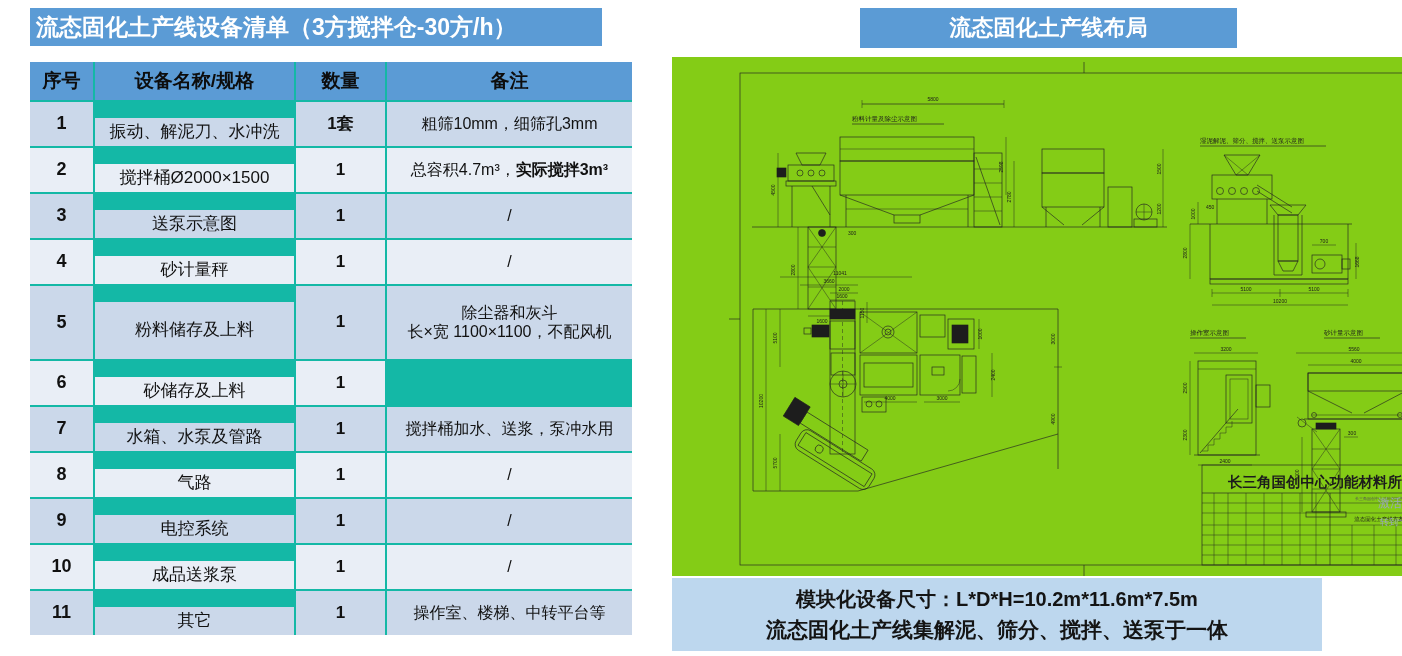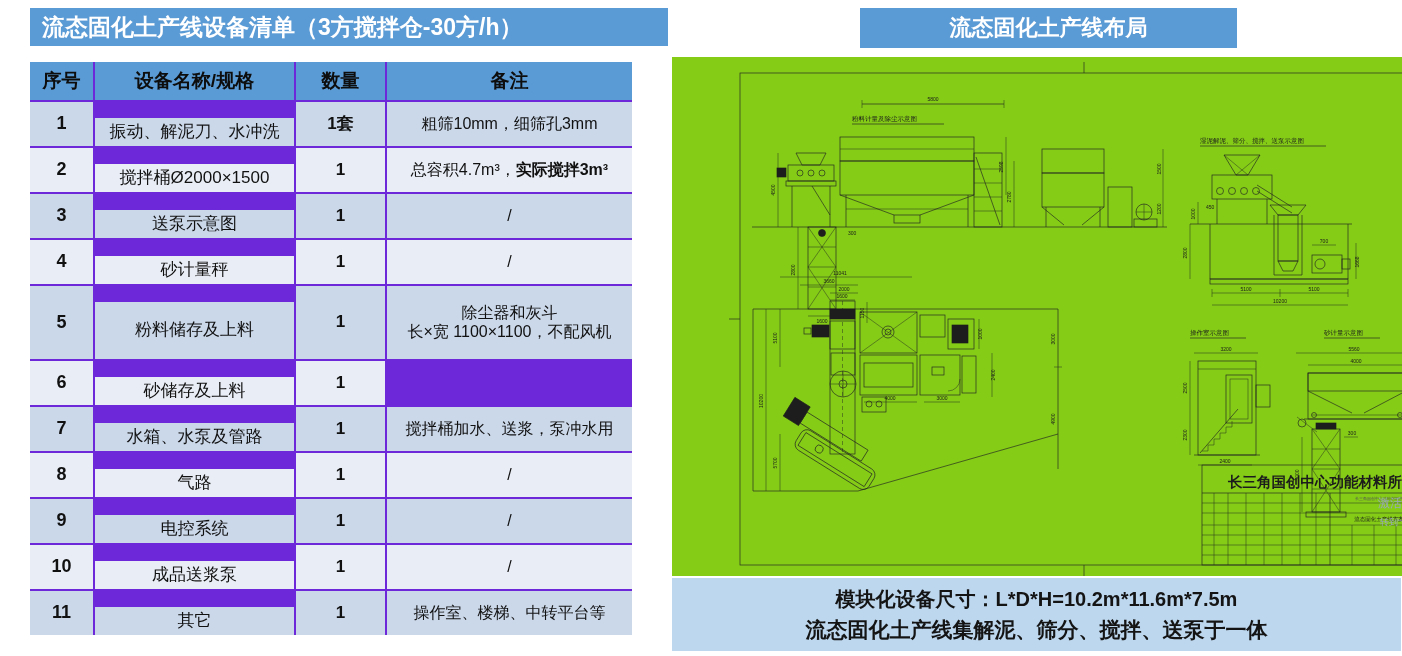--- a/index.html
+++ b/index.html
@@ -7,45 +7,45 @@
     width:1402px;height:656px;position:relative;overflow:hidden;
     background:#ffffff;
     font-family:"Liberation Sans","DejaVu Sans",sans-serif;
     color:#111;
   }
   
   .title-bar{
     position:absolute;background:#5B9BD5;color:#fff;font-weight:bold;
     display:flex;align-items:center;
   }
-  .title-left{left:30px;top:8px;width:638px;height:38px;font-size:23px;padding-left:12px;box-sizing:border-box;text-align:right;}
+  .title-left{left:30px;top:8px;width:572px;height:38px;font-size:23px;padding-left:6px;box-sizing:border-box;text-align:right;}
   .title-right{left:860px;top:8px;width:377px;height:40px;font-size:22px;justify-content:center;}
   .equip-table{
     position:absolute;left:30px;top:62px;width:602px;
-    display:flex;flex-direction:column;gap:2px;background:#6d28d9;
+    display:flex;flex-direction:column;gap:2px;background:#14b8a6;
   }
   .trow{display:grid;grid-template-columns:63px 199px 89px 1fr;gap:2px;height:44px;}
   .trow.head{height:38px;}
   .trow.tall{height:73px;}
   .cell{display:flex;align-items:center;justify-content:center;font-size:17px;line-height:1.18;}
   .head .cell{background:#5B9BD5;color:#0d0d0d;font-weight:bold;font-size:19px;}
   .trow.odd  .cell{background:#CBD8EA;}
   .trow.even .cell{background:#E9EEF6;}
   .cell.no{font-weight:bold;font-size:18px;}
   .cell.name{font-weight:normal;font-size:17px;margin-top:16px;}
   .cell.qty{font-weight:bold;font-size:17px;}
   .cell.remark{font-size:16px;padding:0 18px;}
   .rtext{white-space:pre-line;text-align:center;}
   
   .drawing-panel{
     position:absolute;left:672px;top:57px;width:740px;height:519px;
     background:#84cc16;overflow:hidden;padding-left:40px;
   }
   .caption-band{
-    position:absolute;left:672px;top:578px;width:729px;height:73px;
+    position:absolute;left:672px;top:578px;width:650px;height:73px;
     background:#BDD7EE;display:flex;flex-direction:column;align-items:center;justify-content:center;
     font-weight:bold;color:#141414;
   }
   .caption-band .l1{font-size:20px;line-height:30px;}
   .caption-band .l2{font-size:21px;line-height:32px;}
   
   svg text{fill:#1c1c1c;font-size:5px;font-family:"Liberation Sans","DejaVu Sans",sans-serif;}
   svg .lbl{font-size:6.5px;}
   svg .big{font-size:14.5px;font-weight:bold;}
   svg .tiny{font-size:4px;fill:#555;}

